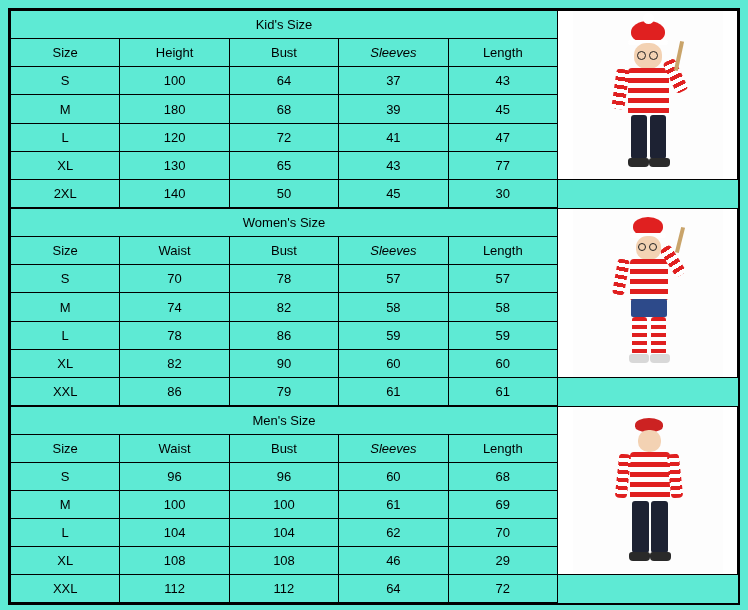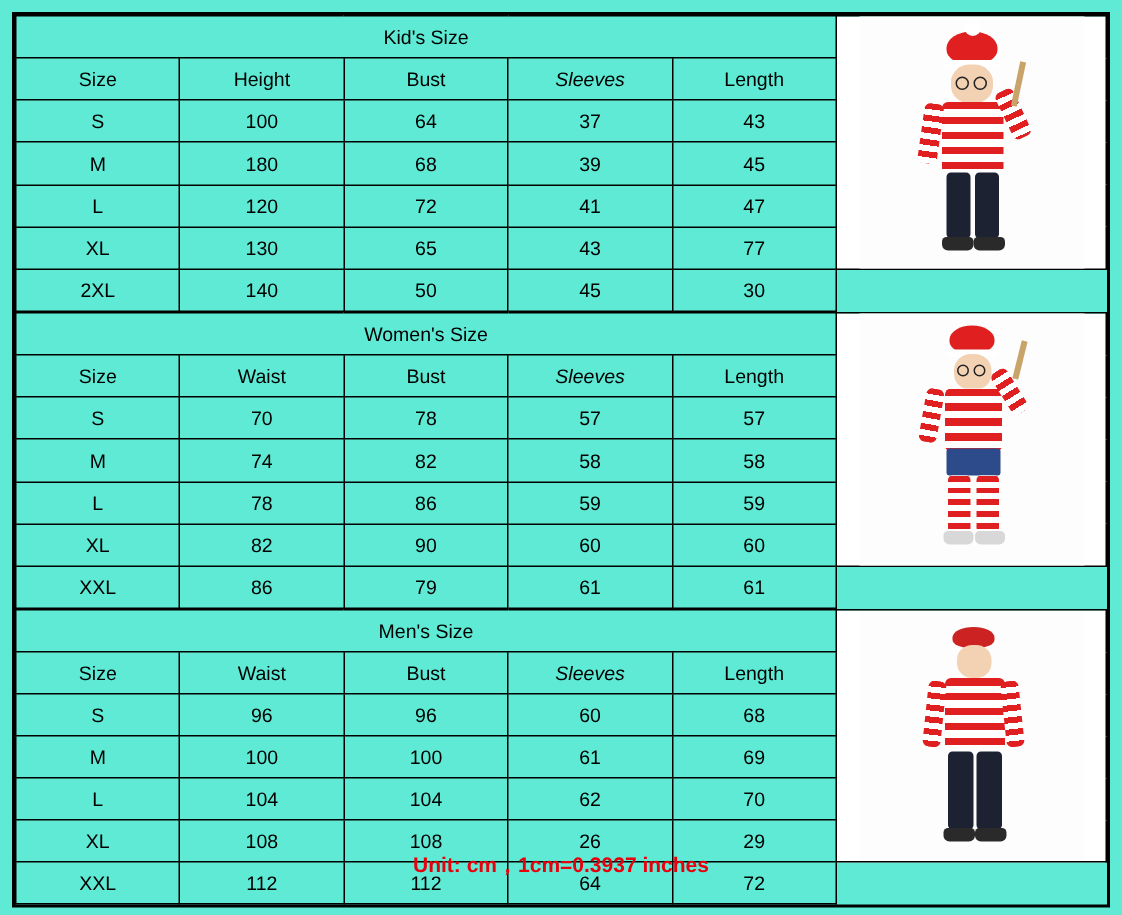--- a/index.html
+++ b/index.html
@@ -305,30 +305,29 @@
         <td>L</td>
         <td>104</td>
         <td>104</td>
         <td>62</td>
         <td>70</td>
       </tr>
       <tr>
         <td>XL</td>
         <td>108</td>
         <td>108</td>
-        <td>26</td>
+        <td>46</td>
         <td>29</td>
       </tr>
       <tr>
         <td>XXL</td>
         <td>112</td>
         <td>112</td>
         <td>64</td>
         <td>72</td>
       </tr>
     </tbody>
       </table>
 
   </div>
 
-  <div class="unit-line">Unit: cm，1cm=0.3937 inches</div>
 
 </div>
 
 </body></html>

